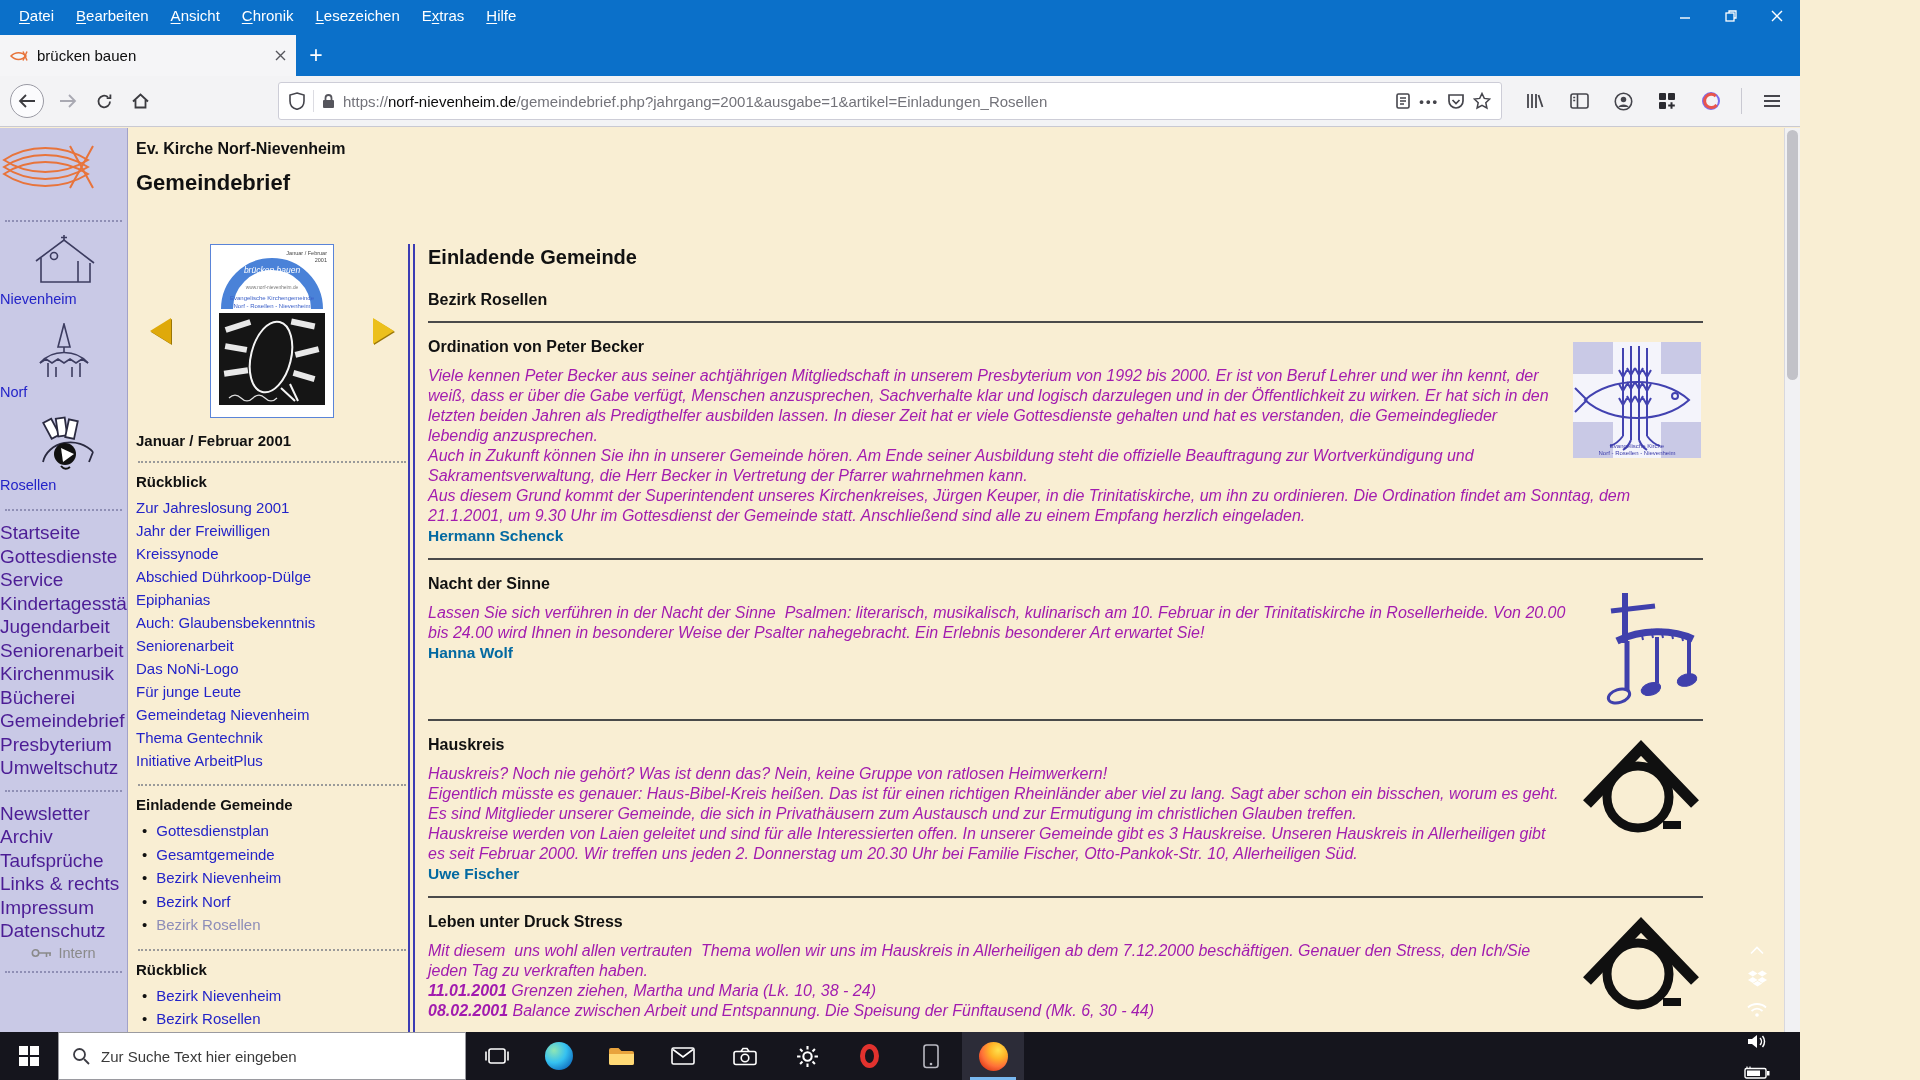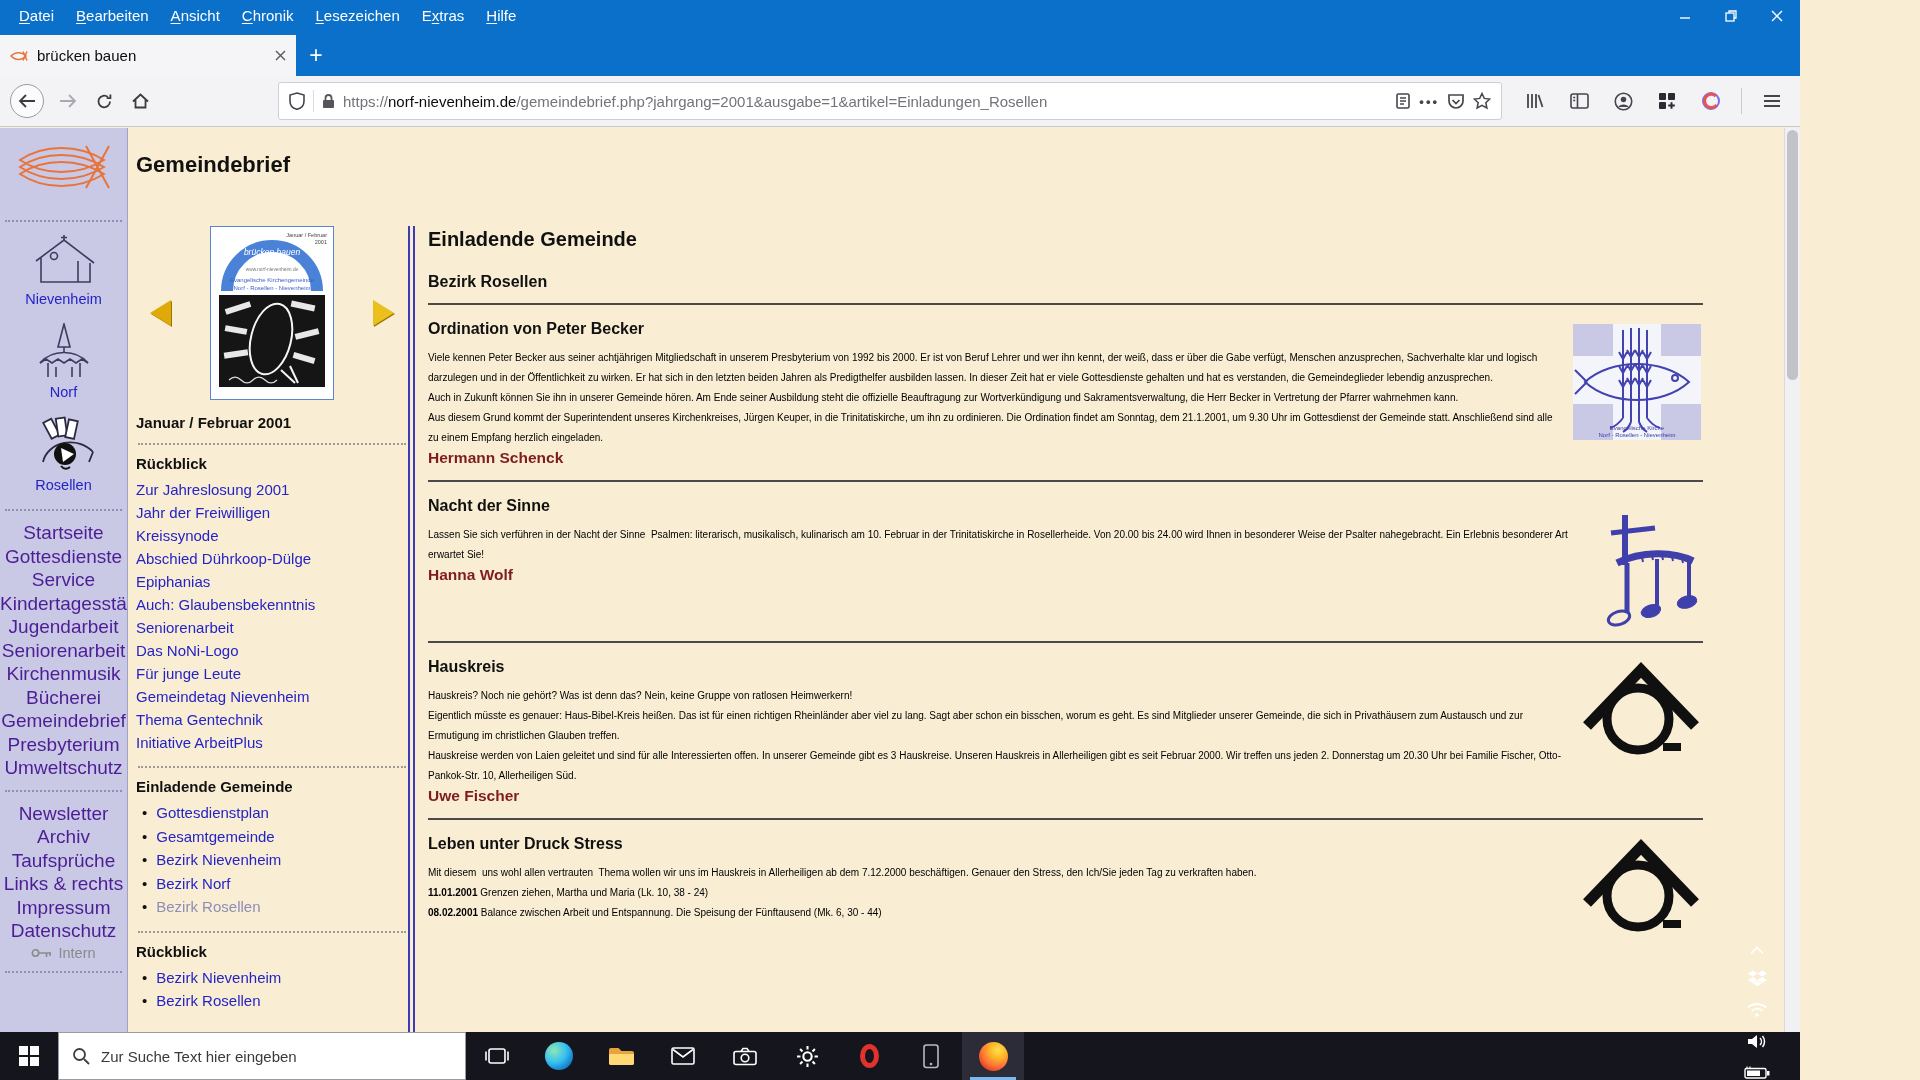--- a/index.html
+++ b/index.html
@@ -31,21 +31,21 @@
   .url-divider { width:1px; height:22px; background:#dcdce2; }
   .url-text { flex:1; font-size:15px; color:#73737a; white-space:nowrap; overflow:hidden; }
   .url-text .host { color:#0c0c0d; }
   .dots { color:#45454c; font-size:13px; letter-spacing:2px; font-weight:bold; }
   .toolbar-right { margin-left:auto; display:flex; align-items:center; gap:8px; }
   .tb-divider { width:1px; height:26px; background:#c9c9d2; margin:0 4px; }
 
   
   .page { position:absolute; top:128px; left:0; right:0; bottom:48px; background:#f9eed3; display:flex; overflow:hidden; }
 
-  .site-sidebar { width:128px; flex:none; background:#c9c9e6; border-right:1px solid #a2a2c8; text-align:center; padding-top:8px; overflow:hidden; }
+  .site-sidebar { width:128px; flex:none; background:#c9c9e6; border-right:1px solid #a2a2c8; text-align:left; padding-top:8px; overflow:hidden; }
   .side-logo { margin:2px auto 10px; }
   .dotted { border-top:2px dotted #8f8fb5; margin:10px 5px; }
   .dotted-cream { border-top:2px dotted #9a9a9a; margin:12px 2px 10px; }
   .church-item { margin:12px 0 16px; cursor:pointer; }
   .church-item svg { display:block; margin:0 auto 3px; }
   .church-label { color:#2323c8; font-size:14.5px; }
   .side-link { display:block; color:#4c1d95; font-size:19px; line-height:23.5px; text-decoration:none; cursor:pointer; }
   .intern-row { display:flex; align-items:center; justify-content:center; gap:5px; margin-top:2px; }
   .intern-label { color:#8a8a8a; font-size:14.5px; }
 
@@ -70,22 +70,22 @@
   .bullet-label.current { color:#8d8db8; }
 
   
   .content-col { flex:none; width:1295px; border-left:7px double #3c3cb4; padding-left:13px; min-height:815px; }
   .content-title { font-weight:bold; font-size:20px; color:#111; margin:2px 0 22px; }
   .content-subtitle { font-weight:bold; font-size:16px; color:#111; margin-bottom:12px; }
   .art-hr { border-top:2px solid #4a4a4a; margin:12px 0 0; clear:both; }
   .article { overflow:visible; }
   .art-img { float:right; margin:4px 2px 8px 16px; }
   .art-heading { font-weight:bold; font-size:16px; color:#111; margin:15px 0 10px; }
-  .art-p { font-size:10px; line-height:20px; color:#000000; white-space:pre-wrap; }
-  .art-author { font-weight:bold; font-size:15.5px; line-height:20px; color:#7f1d1d; }
+  .art-p { font-size:16px; line-height:20px; color:#a21caf; white-space:pre-wrap;font-style:italic; }
+  .art-author { font-weight:bold; font-size:15.5px; line-height:20px; color:#0369a1; }
 
   
   .scrollbar { position:absolute; right:0; top:0; bottom:0; width:16px; background:#f1f1f3; border-left:1px solid #d8d8de; }
   .scroll-thumb { position:absolute; top:2px; left:2px; right:2px; height:250px; background:#c2c2c8; border-radius:6px; }
 
   
   .taskbar { position:absolute; left:0; right:0; bottom:0; height:48px; background:#15151d; display:flex; align-items:center; color:#fff; }
   .start-btn { width:58px; height:48px; display:flex; align-items:center; justify-content:center; }
   .win-logo { display:grid; grid-template-columns:9px 9px; grid-gap:2px; }
   .win-logo span { width:9px; height:9px; background:#fdfdfd; }
@@ -329,20 +329,21 @@
             <circle cx="4.5" cy="5" r="3.2" fill="none" stroke="#8a8a8a" stroke-width="1.6"></circle>
             <path d="M8,5 H20 M15.5,5 V9 M19,5 V8" stroke="#8a8a8a" stroke-width="1.6" fill="none"></path>
           </svg>
         <span class="intern-label">Intern</span>
       </div>
       <div class="dotted"></div>
     </aside>
 
     <div class="site-main">
       <div class="site-header">
+        <div class="hdr1">Ev. Kirche Norf-Nievenheim</div>
         <div class="hdr2">Gemeindebrief</div>
       </div>
 
       <div class="site-body">
 
         <div class="issue-col">
           <div class="cover-row">
             <div class="arrow arrow-left"></div>
             <div class="cover">
               <svg width="122" height="172" viewBox="0 0 122 172">

